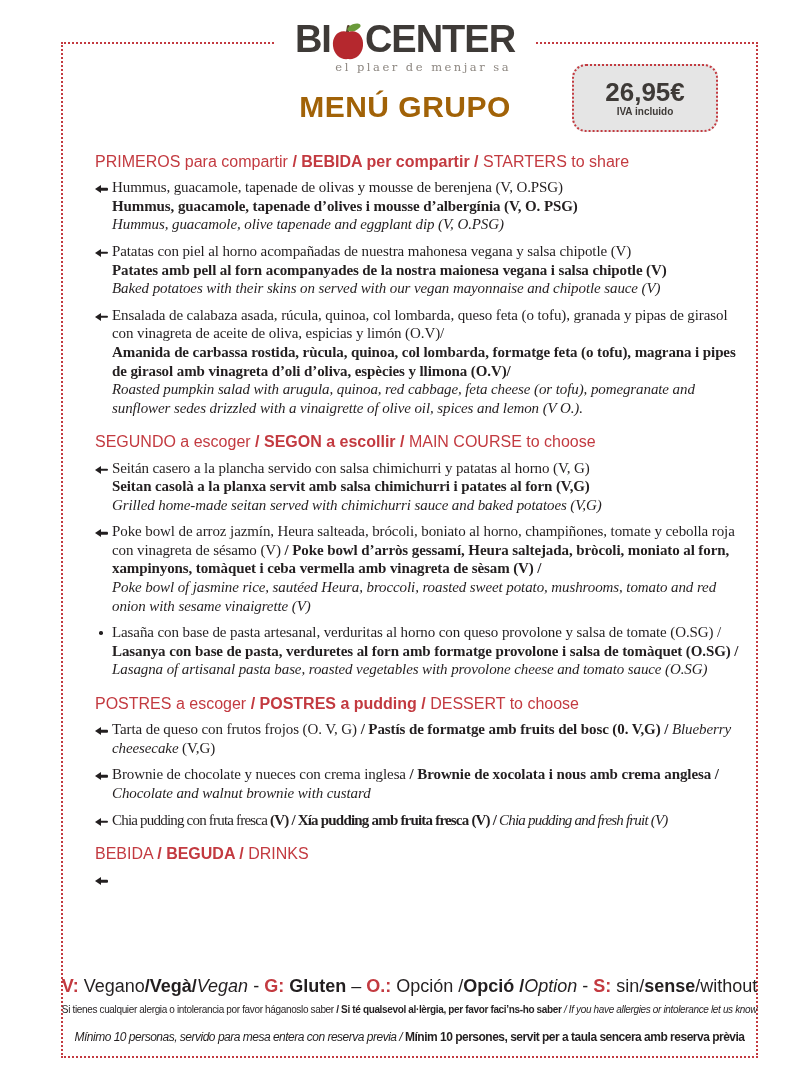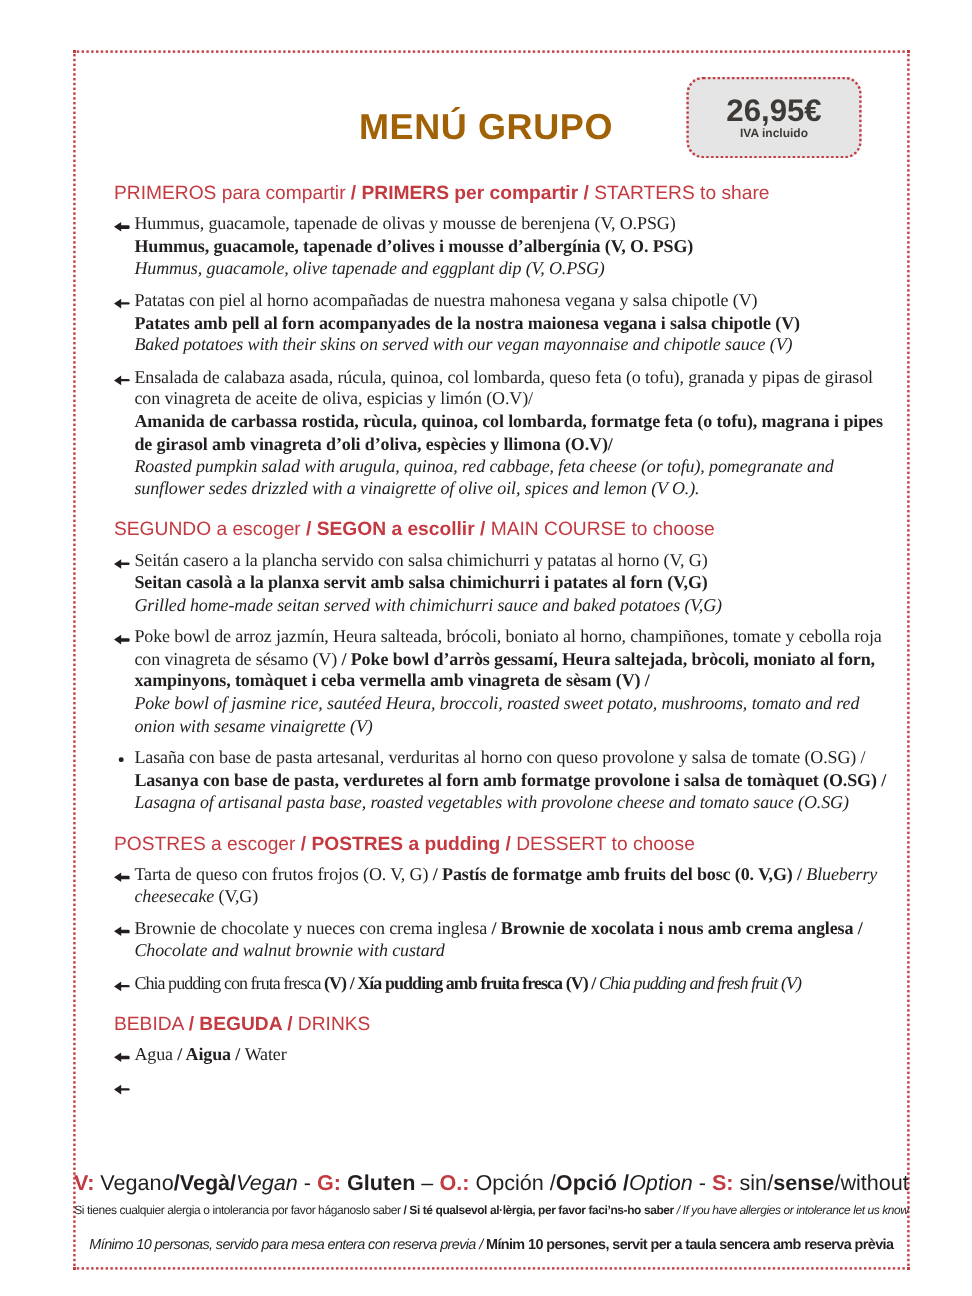--- a/index.html
+++ b/index.html
@@ -48,43 +48,56 @@
   .legend-allergy{font-size:10px;letter-spacing:-0.35px;margin-top:7px;white-space:nowrap;}
   .footer-note{position:absolute;left:61px;width:697px;top:1030px;text-align:center;z-index:2;
         font-size:12px;letter-spacing:-0.5px;white-space:nowrap;}
 </style>
 </head>
 <body>
 
 <div class="page">
   <div class="page-border"></div>
 
+  <div class="logo-wrap">
+    <div class="logo-inner">
+      <div class="logo-text">
+        <span>BI</span>
+        <svg class="apple" width="36" height="40" viewBox="0 0 36 40">
+          <rect x="16.5" y="4" width="3" height="9" rx="1.5" fill="#5a4632" transform="rotate(10 18 8)"></rect>
+          <ellipse cx="24" cy="6.5" rx="7" ry="3.4" fill="#6a9a3a" transform="rotate(-22 24 6.5)"></ellipse>
+          <path d="M18 11 C 8 8, 2 16, 3 25 C 4 34, 11 39, 18 38 C 25 39, 32 34, 33 25 C 34 16, 28 8, 18 11 Z" fill="#b5282e"></path>
+        </svg>
+        <span>CENTER</span>
+      </div>
+      <div class="tagline">el plaer de menjar sa</div>
+    </div>
+  </div>
 
   <div class="menu-title">MENÚ GRUPO</div>
 
   <div class="price-box">
     <div class="price-amount">26,95€</div>
     <div class="price-note">IVA incluido</div>
   </div>
 
   <div class="menu-sections">
-      <div class="section-header"><span class="s-n">PRIMEROS para compartir </span><span class="s-b">/ PRIMERS per compartir / </span><span class="s-n">STARTERS to share</span></div>
+      <div class="section-header"><span class="s-n">PRIMEROS para compartir </span><span class="s-b">/ BEBIDA per compartir / </span><span class="s-n">STARTERS to share</span></div>
       <div class="menu-item"><span class="bullet bullet-arrow"></span><span><span class="s-n">Hummus, guacamole, tapenade de olivas y mousse de berenjena (V, O.PSG)</span><br><span class="s-b">Hummus, guacamole, tapenade d’olives i mousse d’albergínia (V, O. PSG)</span><br><span class="s-i">Hummus, guacamole, olive tapenade and eggplant dip (V, O.PSG)</span></span></div>
       <div class="menu-item"><span class="bullet bullet-arrow"></span><span><span class="s-n">Patatas con piel al horno acompañadas de nuestra mahonesa vegana y salsa chipotle (V)</span><br><span class="s-b">Patates amb pell al forn acompanyades de la nostra maionesa vegana i salsa chipotle (V)</span><br><span class="s-i">Baked potatoes with their skins on served with our vegan mayonnaise and chipotle sauce (V)</span></span></div>
       <div class="menu-item"><span class="bullet bullet-arrow"></span><span><span class="s-n">Ensalada de calabaza asada, rúcula, quinoa, col lombarda, queso feta (o tofu), granada y pipas de girasol con vinagreta de aceite de oliva, espicias y limón (O.V)/</span><br><span class="s-b">Amanida de carbassa rostida, rùcula, quinoa, col lombarda, formatge feta (o tofu), magrana i pipes de girasol amb vinagreta d’oli d’oliva, espècies y llimona (O.V)/</span><br><span class="s-i">Roasted pumpkin salad with arugula, quinoa, red cabbage, feta cheese (or tofu), pomegranate and sunflower sedes drizzled with a vinaigrette of olive oil, spices and lemon (V O.).</span></span></div>
       <div class="section-header"><span class="s-n">SEGUNDO a escoger </span><span class="s-b">/ SEGON a escollir / </span><span class="s-n">MAIN COURSE to choose</span></div>
       <div class="menu-item"><span class="bullet bullet-arrow"></span><span><span class="s-n">Seitán casero a la plancha servido con salsa chimichurri y patatas al horno (V, G)</span><br><span class="s-b">Seitan casolà a la planxa servit amb salsa chimichurri i patates al forn (V,G)</span><br><span class="s-i">Grilled home-made seitan served with chimichurri sauce and baked potatoes (V,G)</span></span></div>
       <div class="menu-item"><span class="bullet bullet-arrow"></span><span><span class="s-n">Poke bowl de arroz jazmín, Heura salteada, brócoli, boniato al horno, champiñones, tomate y cebolla roja con vinagreta de sésamo (V) </span><span class="s-b">/ Poke bowl d’arròs gessamí, Heura saltejada, bròcoli, moniato al forn, xampinyons, tomàquet i ceba vermella amb vinagreta de sèsam (V) /</span><br><span class="s-i">Poke bowl of jasmine rice, sautéed Heura, broccoli, roasted sweet potato, mushrooms, tomato and red onion with sesame vinaigrette (V)</span></span></div>
       <div class="menu-item"><span class="bullet bullet-dot"></span><span><span class="s-n">Lasaña con base de pasta artesanal, verduritas al horno con queso provolone y salsa de tomate (O.SG) / </span><span class="s-b">Lasanya con base de pasta, verduretes al forn amb formatge provolone i salsa de tomàquet (O.SG) / </span><span class="s-i">Lasagna of artisanal pasta base, roasted vegetables with provolone cheese and tomato sauce (O.SG)</span></span></div>
       <div class="section-header"><span class="s-n">POSTRES a escoger </span><span class="s-b">/ POSTRES a pudding / </span><span class="s-n">DESSERT to choose</span></div>
       <div class="menu-item"><span class="bullet bullet-arrow"></span><span><span class="s-n">Tarta de queso con frutos frojos (O. V, G) </span><span class="s-b">/ Pastís de formatge amb fruits del bosc (0. V,G) / </span><span class="s-i">Blueberry cheesecake </span><span class="s-n">(V,G)</span></span></div>
       <div class="menu-item"><span class="bullet bullet-arrow"></span><span><span class="s-n">Brownie de chocolate y nueces con crema inglesa </span><span class="s-b">/ Brownie de xocolata i nous amb crema anglesa / </span><span class="s-i">Chocolate and walnut brownie with custard</span></span></div>
       <div class="menu-item tight"><span class="bullet bullet-arrow"></span><span><span class="s-n">Chia pudding con fruta fresca </span><span class="s-b">(V) / Xía pudding amb fruita fresca (V) / </span><span class="s-i">Chia pudding and fresh fruit (V)</span></span></div>
       <div class="section-header"><span class="s-n">BEBIDA </span><span class="s-b">/ BEGUDA / </span><span class="s-n">DRINKS</span></div>
-      <div class="menu-item"><span class="bullet bullet-arrow"></span><span><span class="s-n">Agua </span><span class="s-b">/ Aigua / </span><span class="s-n">Water</span></span></div>
       <div class="menu-item"><span class="bullet bullet-arrow"></span></div>
     </div>
 
   <div class="legend">
     <div class="legend-line1"><span class="s-rb">V:</span><span class="s-n"> Vegano</span><span class="s-b">/Vegà/</span><span class="s-i">Vegan</span><span class="s-n">  -  </span><span class="s-rb">G:</span><span class="s-b"> Gluten</span><span class="s-n">  –  </span><span class="s-rb">O.:</span><span class="s-n"> Opción /</span><span class="s-b">Opció /</span><span class="s-i">Option</span><span class="s-n"> - </span><span class="s-rb">S:</span><span class="s-n"> sin/</span><span class="s-b">sense</span><span class="s-n">/without</span></div>
     <div class="legend-allergy"><span class="s-n">Si tienes cualquier alergia o intolerancia por favor háganoslo saber </span><span class="s-b">/ Si té qualsevol al·lèrgia, per favor faci’ns-ho saber </span><span class="s-i">/ If you have allergies or intolerance let us know</span></div>
   </div>
 
   <div class="footer-note"><span class="s-i">Mínimo 10 personas, servido para mesa entera con reserva previa / </span><span class="s-b">Mínim 10 persones, servit per a taula sencera amb reserva prèvia</span></div>
 </div>

